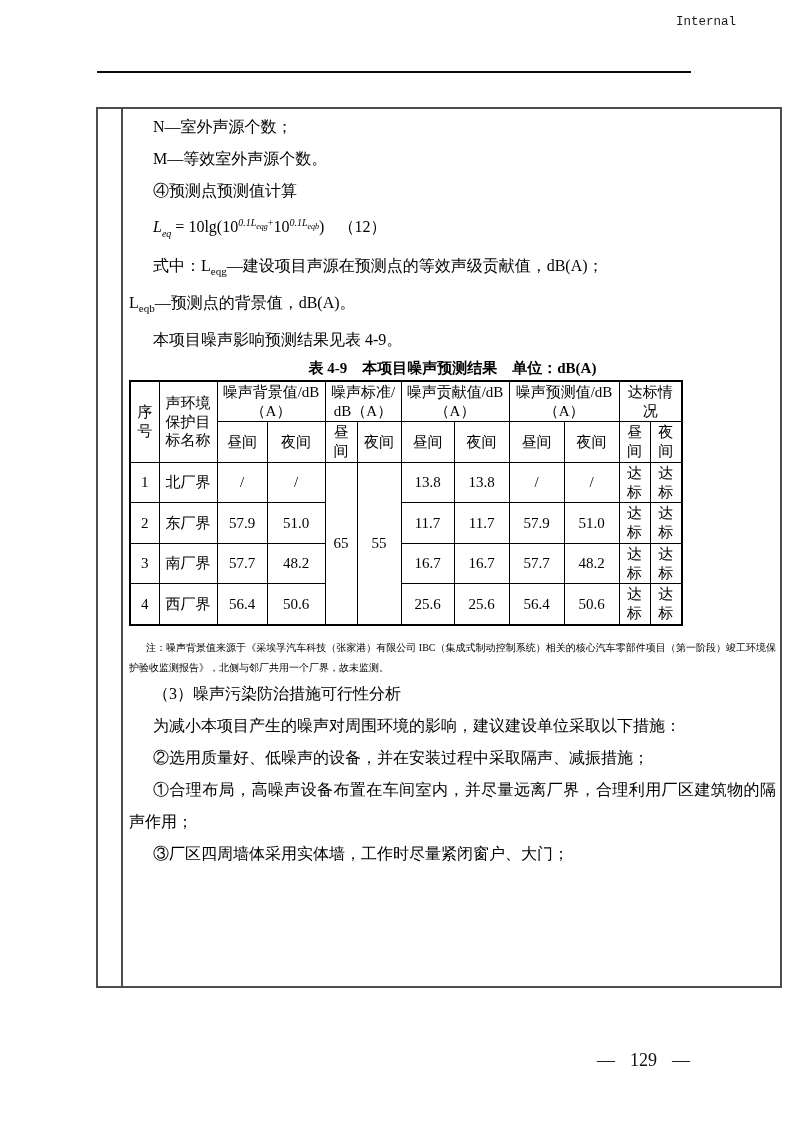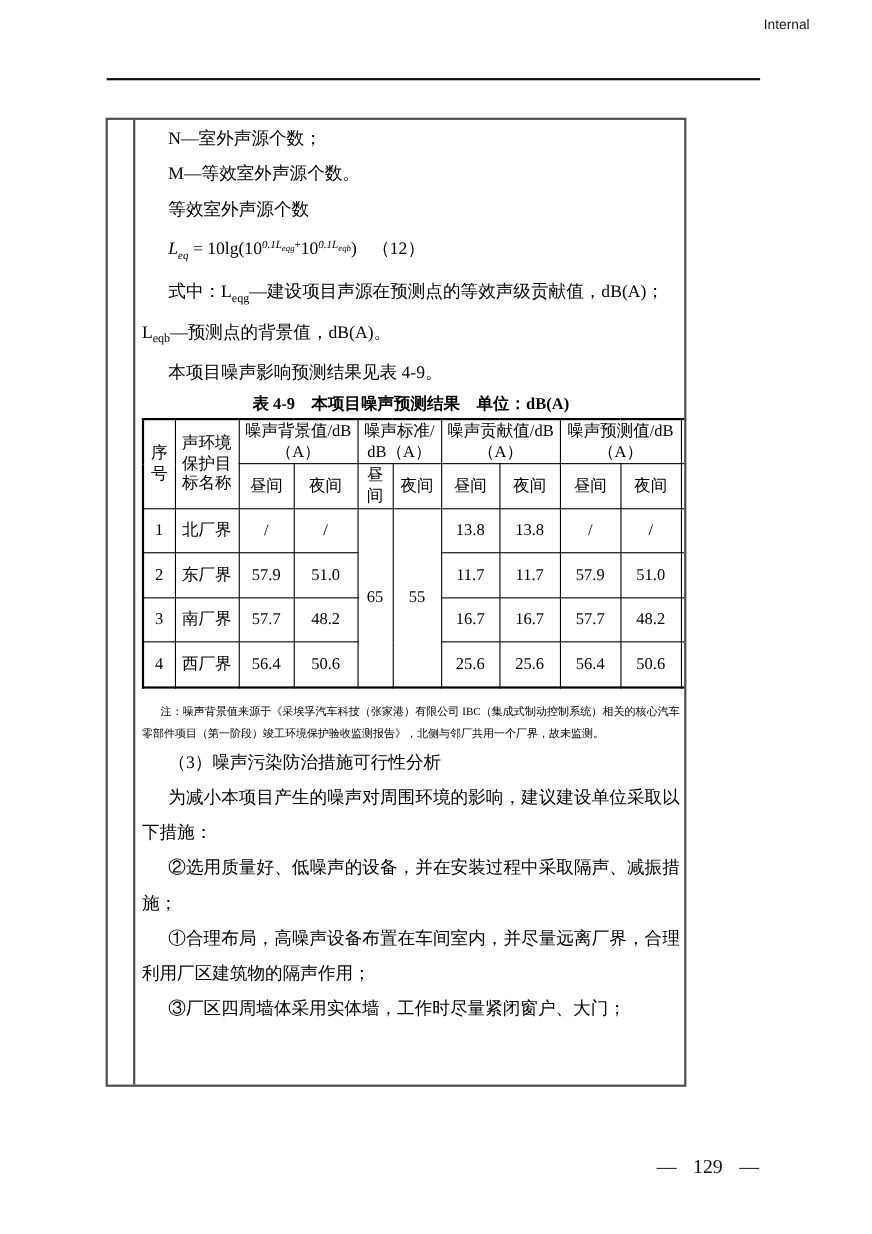--- a/index.html
+++ b/index.html
@@ -7,30 +7,30 @@
   .page {
     position:relative;
     width:793px; height:1122px;
     background:#ffffff;
     color:#000;
     font-family:"Liberation Serif","DejaVu Serif",serif;
     overflow:hidden;
   }
   .internal-label {
     position:absolute; top:15px; right:57px;
-    font-family:Liberation Sans, sans-serif;
+    font-family:Liberation Mono, monospace;
     font-size:12.5px; color:#1a1a1a;
   }
   .header-rule {
     position:absolute; top:71px; left:97px;
     width:594px; height:2px; background:#0a0a0a;
   }
   .outer-box {
     position:absolute; top:107px; left:96px;
-    width:528px; height:881px;
+    width:686px; height:881px;
     border:2px solid #4d4d4d;
     display:flex;
   }
   .left-col {
     width:25px; flex:0 0 25px;
     border-right:2px solid #4d4d4d;
   }
   .content {
     flex:1 1 auto;
     padding:2px 4px 0 6px;
@@ -102,21 +102,21 @@
 
   <div class="internal-label">Internal</div>
   <div class="header-rule"></div>
 
   <div class="outer-box">
     <div class="left-col"></div>
     <div class="content">
 
       <p class="body">N—室外声源个数；</p>
       <p class="body">M—等效室外声源个数。</p>
-      <p class="body">等效室外声源个数</p>
+      <p class="body">④预测点预测值计算</p>
 
       <div class="formula-line"><span class="fvar">L</span><sub>eq</sub><span> = 10lg(10</span><sup><span class="fvar-s">0.1L</span><sub>eqg</sub><span>+</span></sup><span>10</span><sup><span class="fvar-s">0.1L</span><sub>eqb</sub></sup><span>)</span><span class="fnum">（12）</span></div>
 
       <p class="body"><span>式中：L</span><sub class="tsub">eqg</sub><span>—建设项目声源在预测点的等效声级贡献值，dB(A)；</span></p>
       <p class="body noindent"><span>L</span><sub class="tsub">eqb</sub><span>—预测点的背景值，dB(A)。</span></p>
       <p class="body">本项目噪声影响预测结果见表 4-9。</p>
 
       <div class="table-title">表 4-9　本项目噪声预测结果　单位：dB(A)</div>
 
       <table class="noise">

